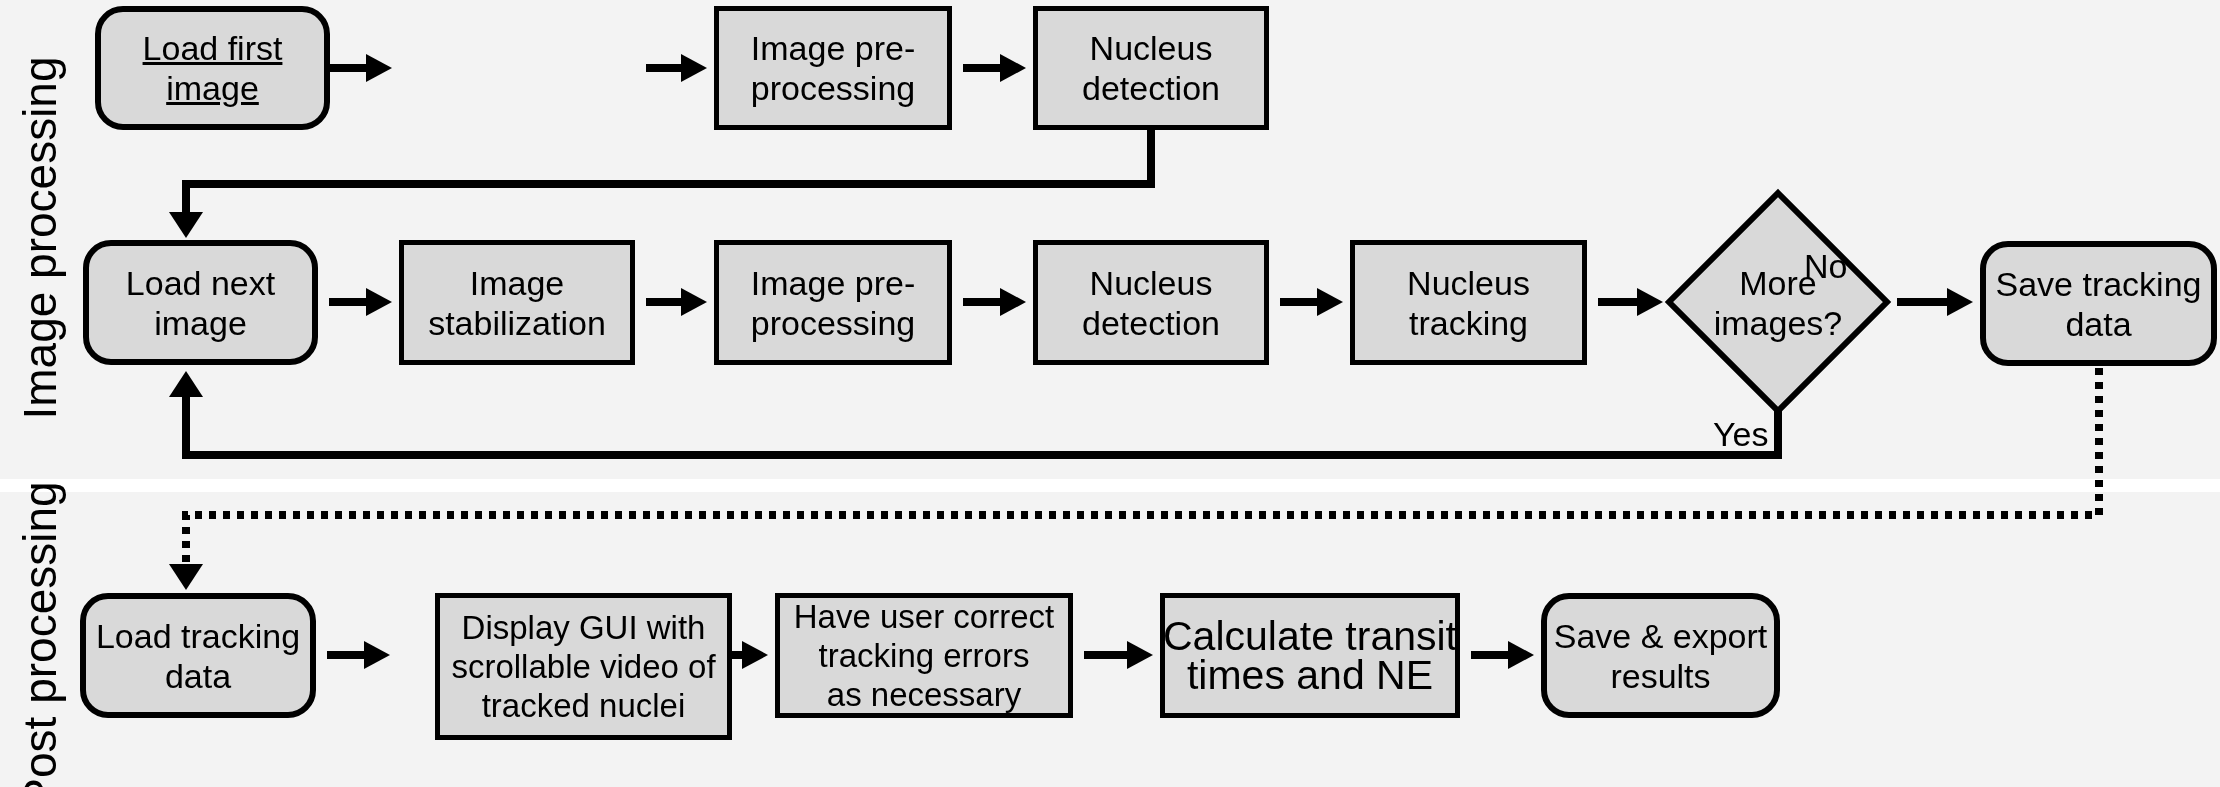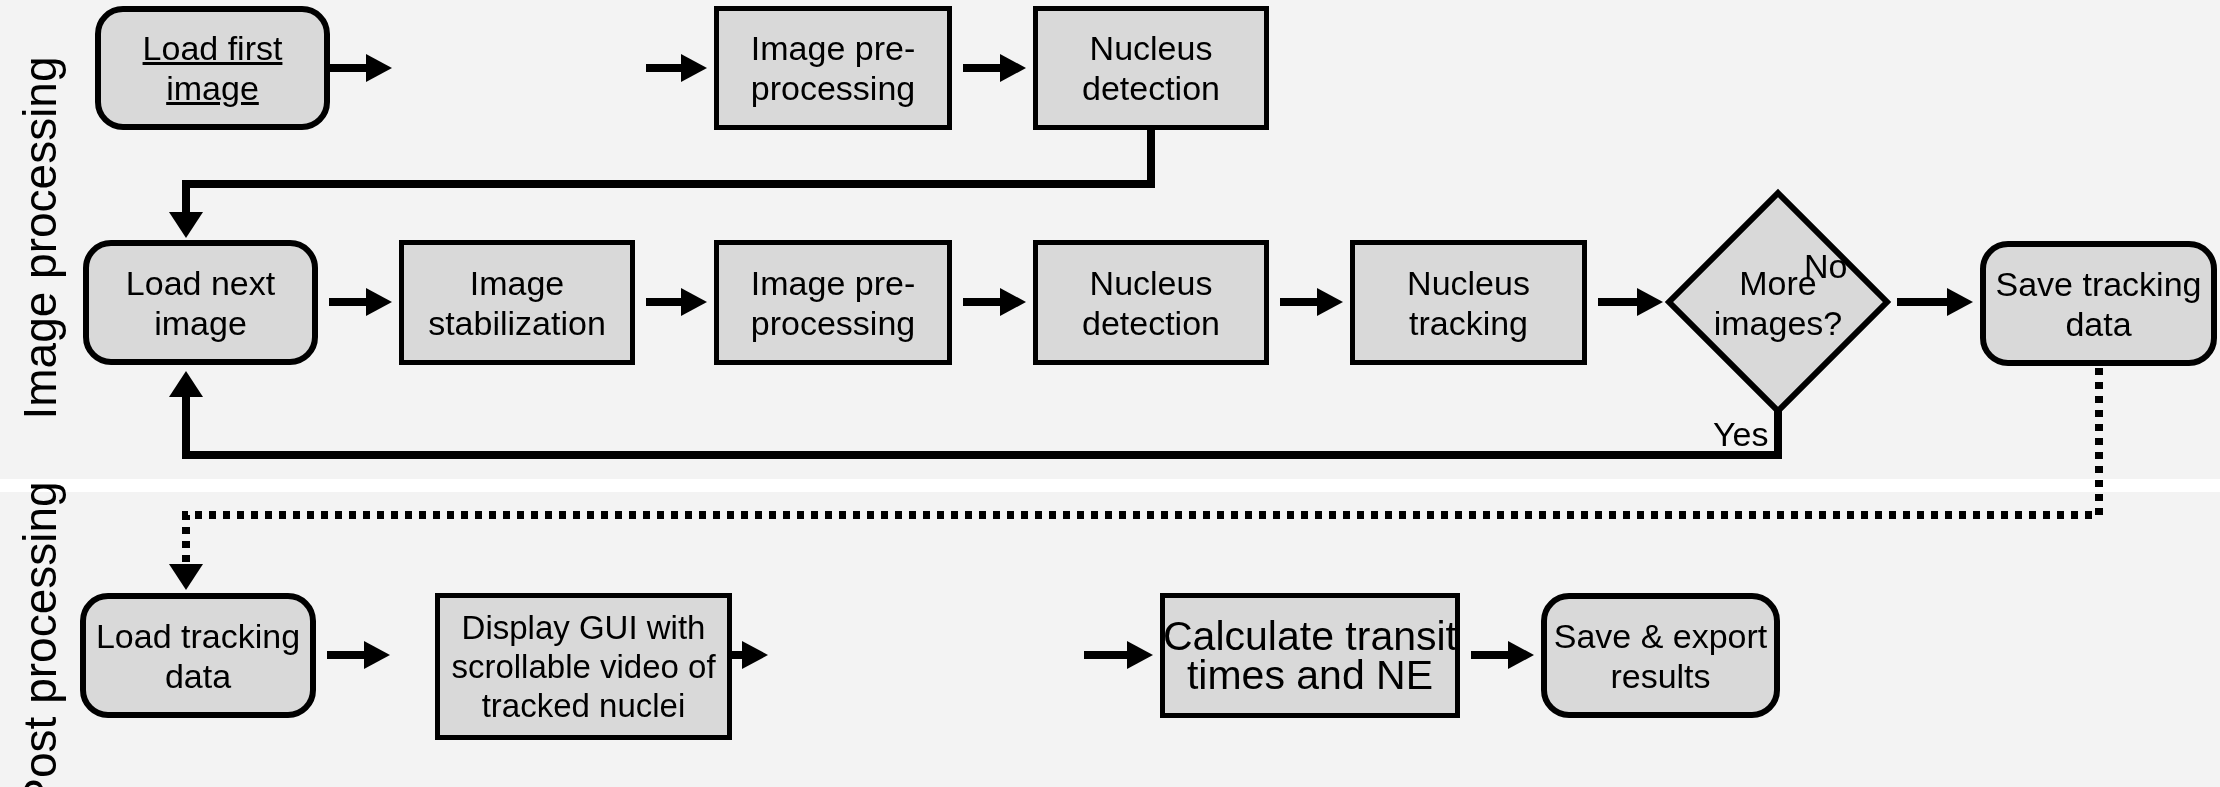--- a/index.html
+++ b/index.html
@@ -215,20 +215,25 @@
 
   <div class="node rounded" style="left:80px; top:593px; width:236px; height:125px;">
     <span>Load tracking</span>
     <span>data</span>
   </div>
   <div class="node" style="left:397px; top:593px; width:297px; height:147px; font-size:33px; line-height:39px;margin-left:38px;">
     <span>Display GUI with</span>
     <span>scrollable video of</span>
     <span>tracked nuclei</span>
   </div>
+  <div class="node" style="left:775px; top:593px; width:298px; height:125px; font-size:33px; line-height:39px;">
+    <span>Have user correct</span>
+    <span>tracking errors</span>
+    <span>as necessary</span>
+  </div>
   <div class="node" style="left:1160px; top:593px; width:300px; height:125px; font-size:41px; line-height:39px;">
     <span>Calculate transit</span>
     <span>times and NE</span>
   </div>
   <div class="node rounded" style="left:1541px; top:593px; width:239px; height:125px;">
     <span>Save &amp; export</span>
     <span>results</span>
   </div>
 
 </div>

